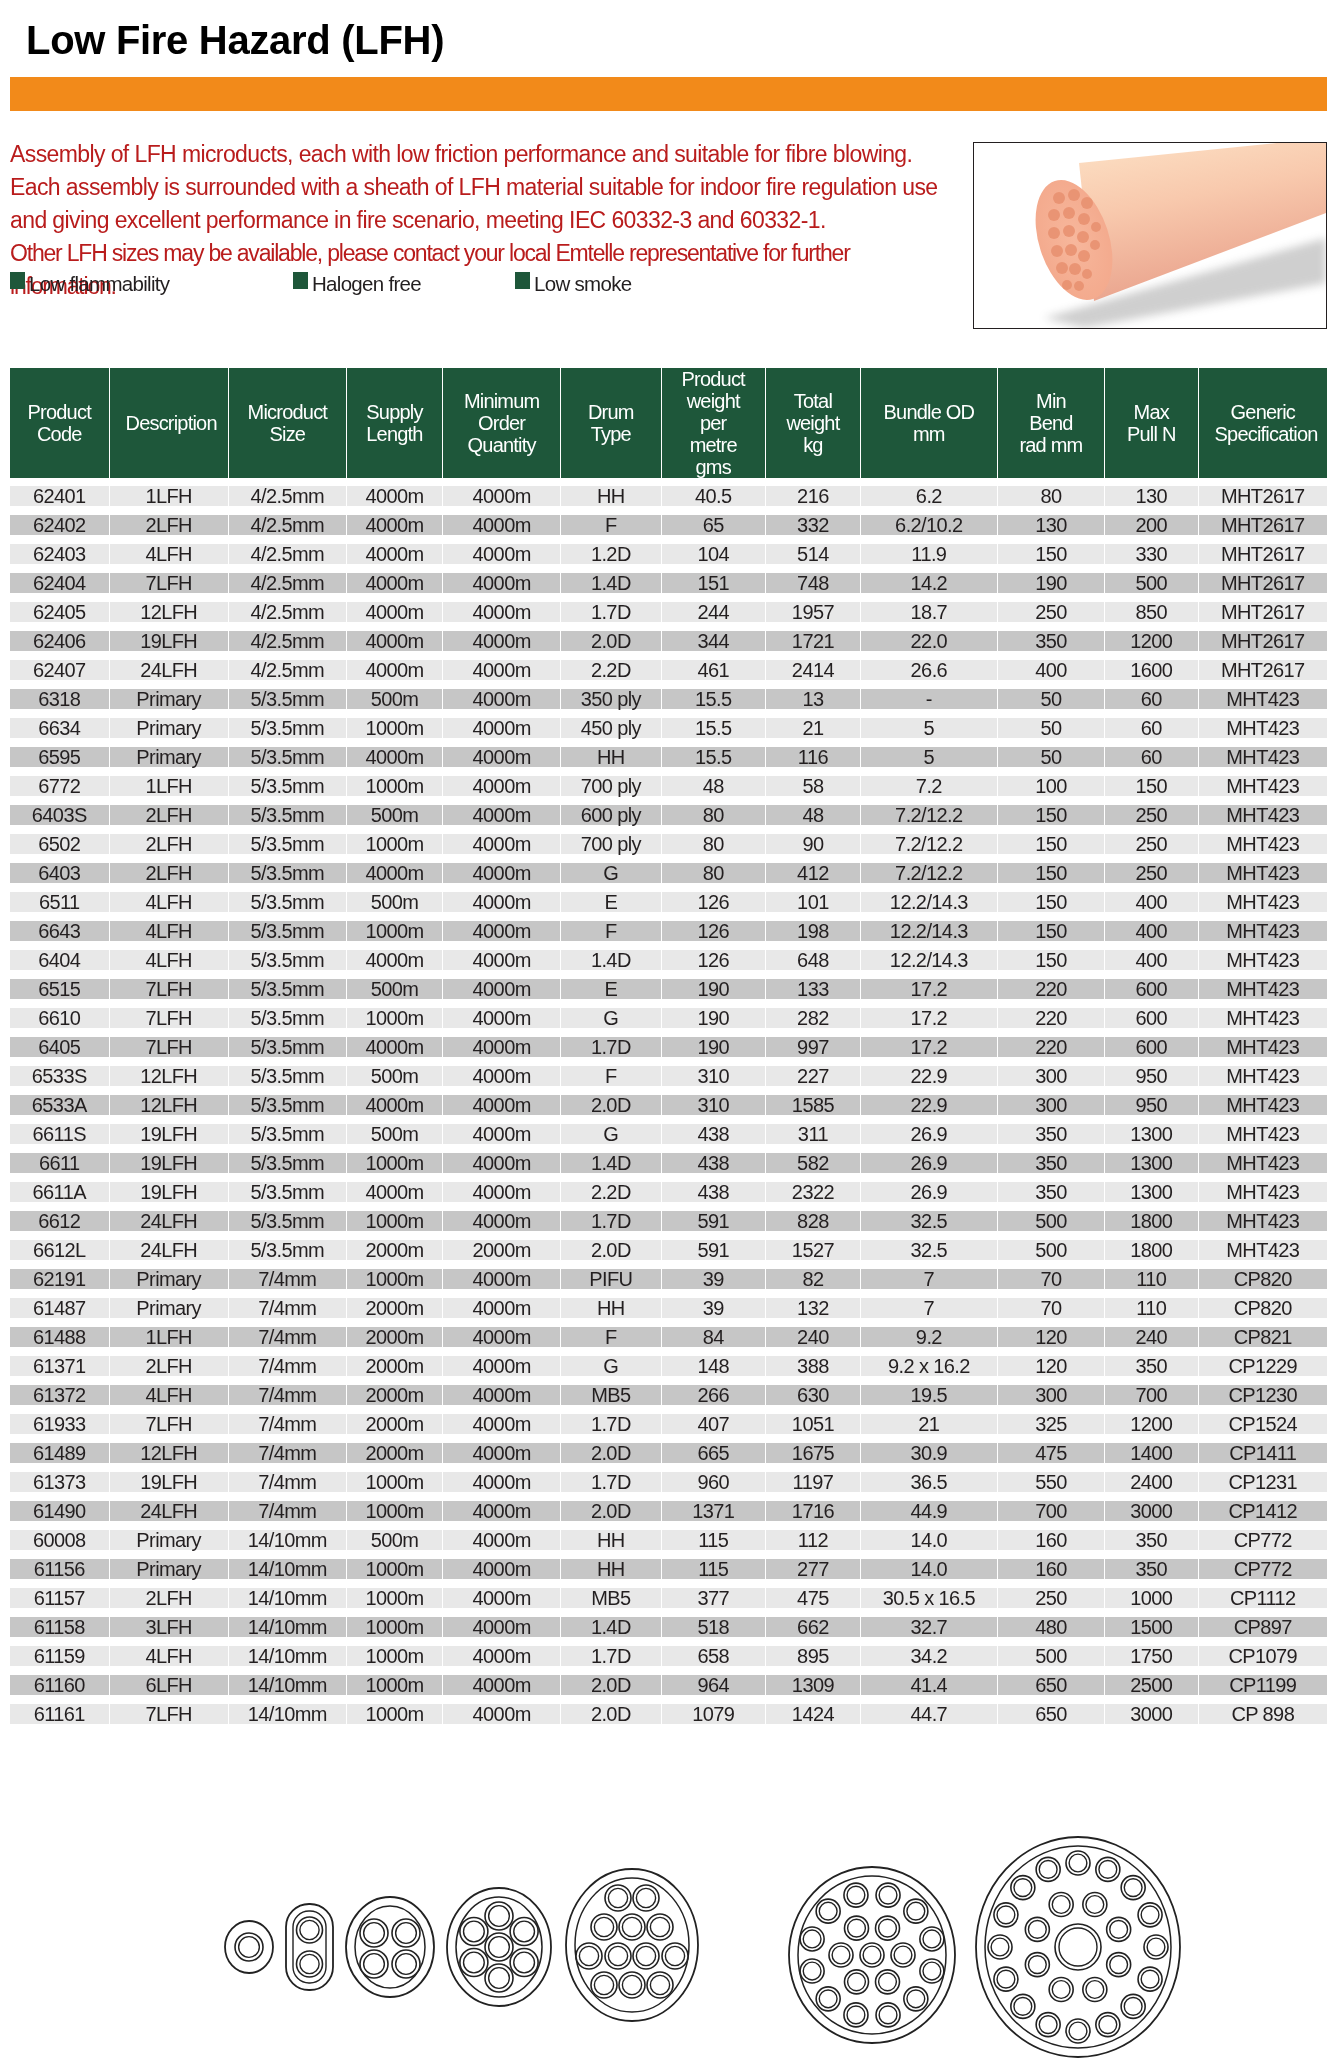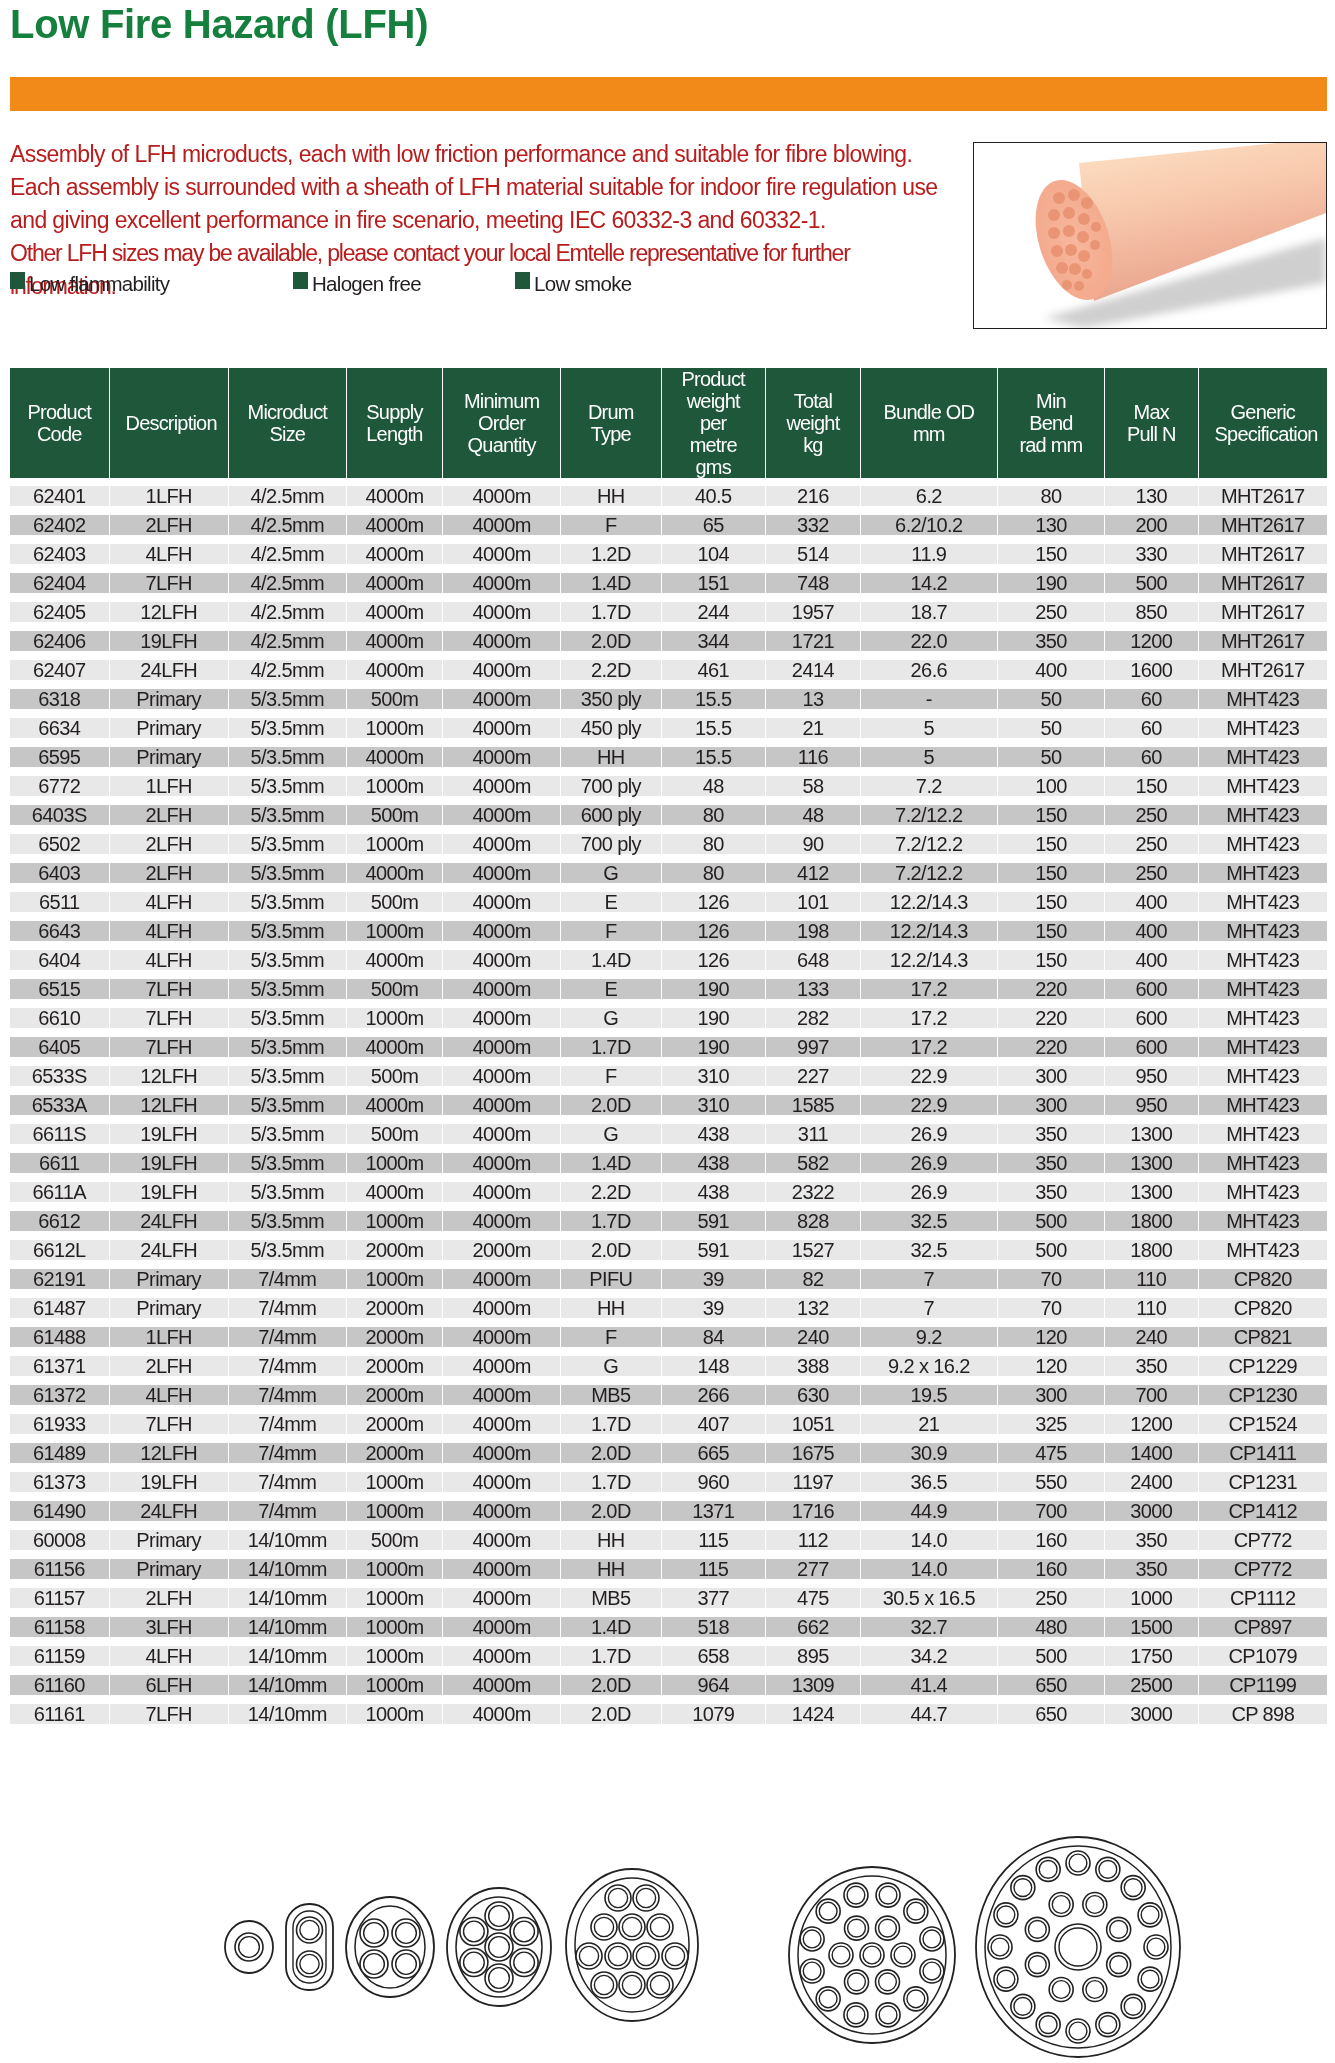--- a/index.html
+++ b/index.html
@@ -1,20 +1,20 @@
 <!DOCTYPE html>
 <html><head>
 <meta charset="utf-8">
 <style>
   html, body { margin: 0; padding: 0; background: #ffffff; }
   body { width: 1335px; height: 2063px; position: relative; overflow: hidden;
          font-family: "Liberation Sans", "DejaVu Sans", sans-serif; color: #231f20; }
 
-  .title { position: absolute; left: 10px; top: 2px; margin: 0;
-           font-size: 40px; font-weight: bold; color: #15803d; letter-spacing: -0.3px; }
+  .title { position: absolute; left: 10px; top: 2px; margin: 16px;
+           font-size: 40px; font-weight: bold; color: #000000; letter-spacing: -0.3px; }
   .orange-bar { position: absolute; left: 10px; top: 77px; width: 1317px; height: 34px; background: #f28a1a; }
 
   .intro { position: absolute; left: 10px; top: 138px; width: 940px;
            font-size: 23px; line-height: 33px; color: #b91c1c; letter-spacing: -0.6px; }
   .intro p { margin: 0; }
   .intro .condensed { letter-spacing: -1.2px; }
   .features { position: absolute; left: 10px; top: 272px; height: 30px; width: 940px;
               font-size: 20.5px; letter-spacing: -0.7px; }
   .feature { position: absolute; top: 0; display: flex; align-items: flex-start; }
   .feature .sq { display: inline-block; width: 15px; height: 17px; background: #1e573a; margin-right: 4px; }

